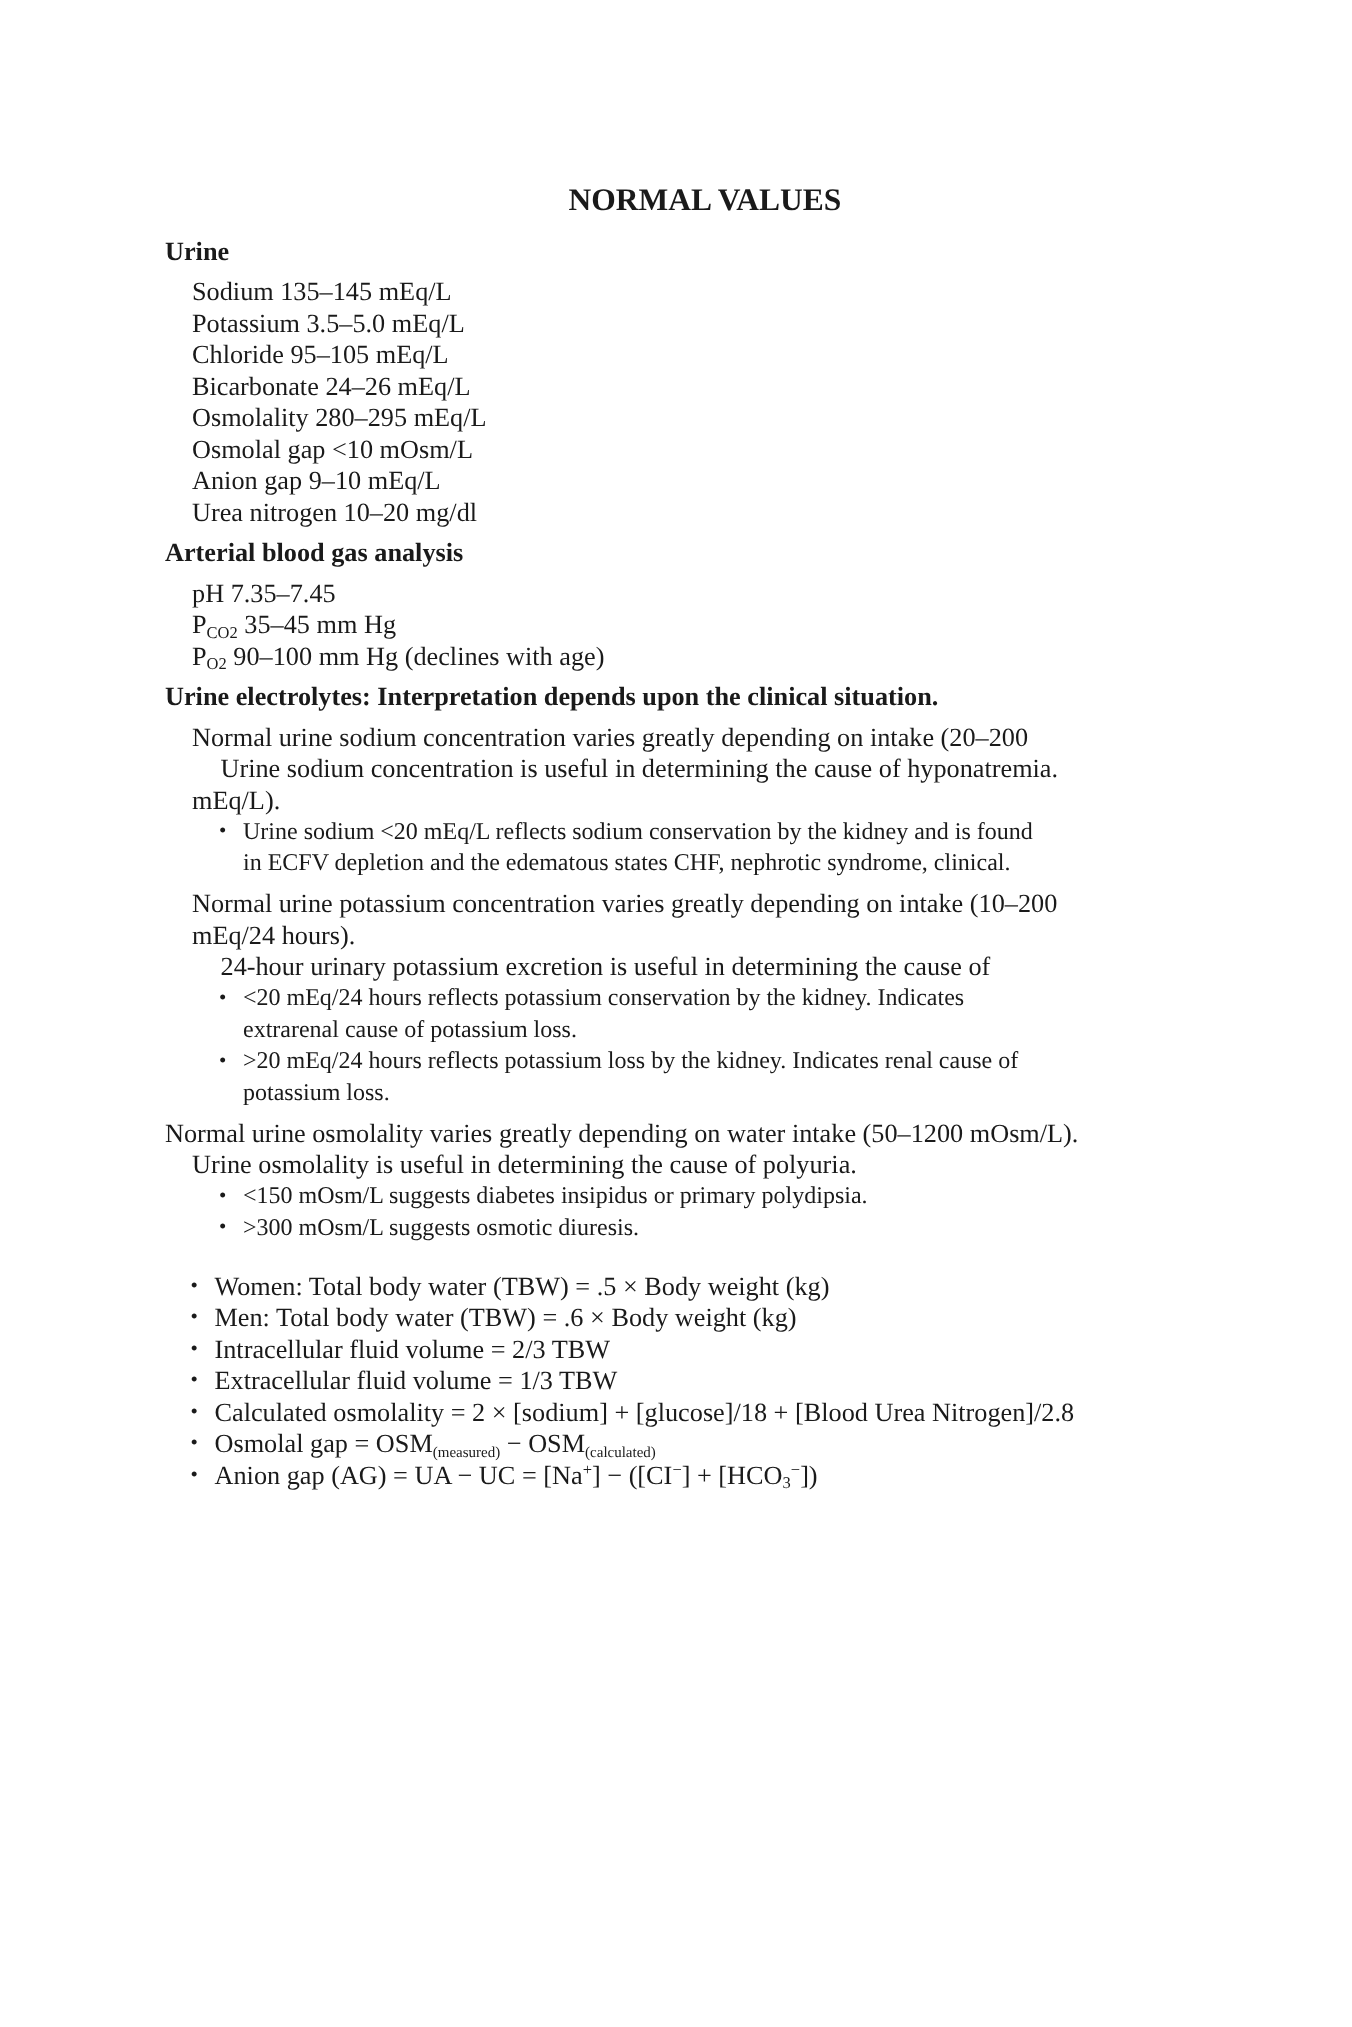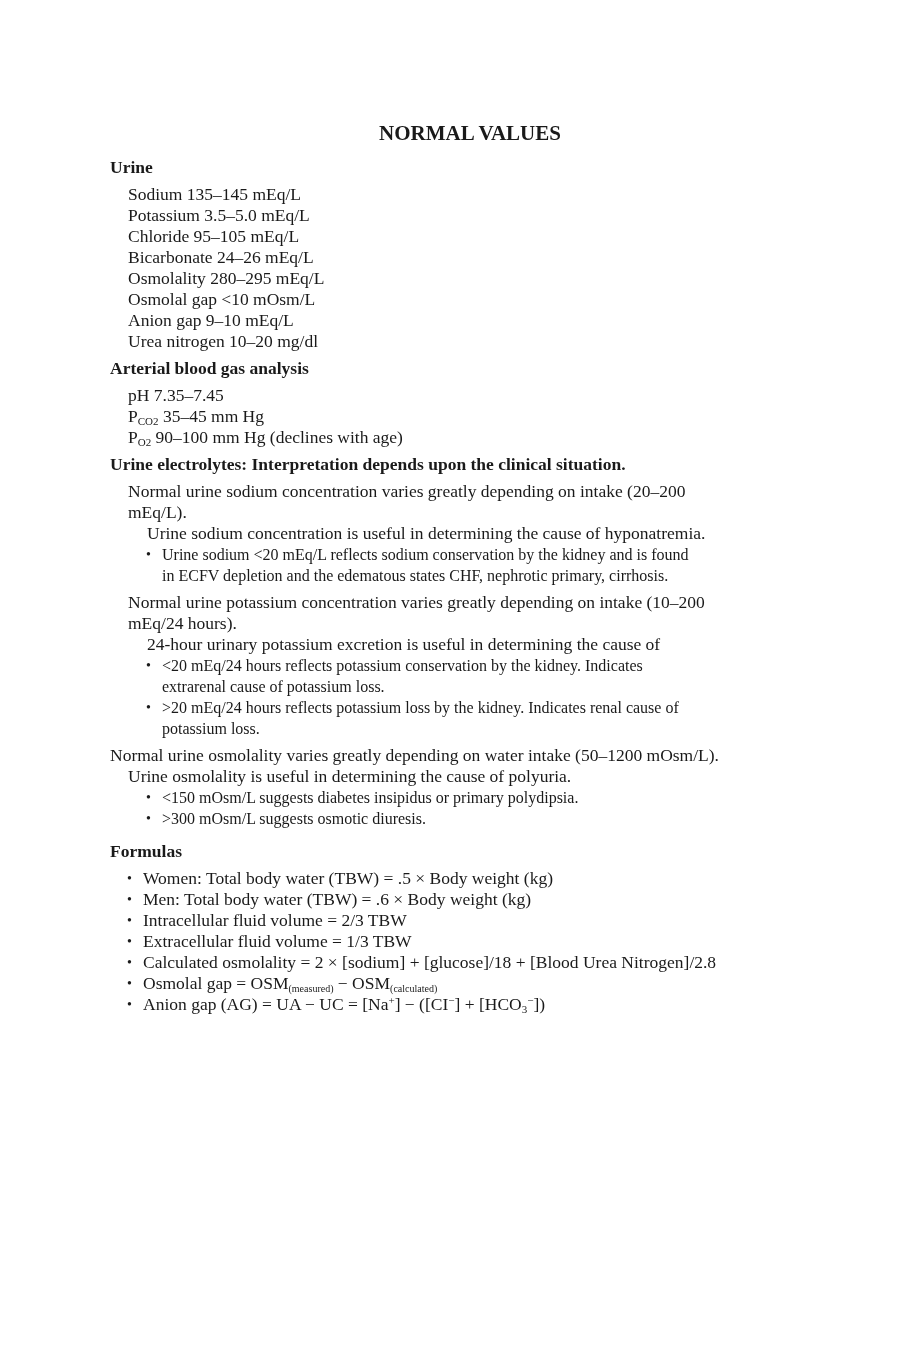--- a/index.html
+++ b/index.html
@@ -53,25 +53,25 @@
     <div class="line ind1">pH 7.35–7.45</div>
     <div class="line ind1"><span>P</span><sub>CO2</sub><span> 35–45 mm Hg</span></div>
     <div class="line ind1"><span>P</span><sub>O2</sub><span> 90–100 mm Hg (declines with age)</span></div>
   </div>
   <div class="gap-m"></div>
 
   <div>
     <div class="sec-head">Urine electrolytes: Interpretation depends upon the clinical situation.</div>
     <div class="gap-s"></div>
     <div class="line ind1">Normal urine sodium concentration varies greatly depending on intake (20–200</div>
+    <div class="line ind2">Urine sodium concentration is useful in determining the cause of hyponatremia.</div>
     <div class="line ind1">mEq/L).</div>
-    <div class="line ind2">Urine sodium concentration is useful in determining the cause of hyponatremia.</div>
     <div class="bullet">
       <div>Urine sodium &lt;20 mEq/L reflects sodium conservation by the kidney and is found</div>
-      <div>in ECFV depletion and the edematous states CHF, nephrotic primary, cirrhosis.</div>
+      <div>in ECFV depletion and the edematous states CHF, nephrotic syndrome, clinical.</div>
     </div>
     <div class="gap-s"></div>
     <div class="line ind1">Normal urine potassium concentration varies greatly depending on intake (10–200</div>
     <div class="line ind1">mEq/24 hours).</div>
     <div class="line ind2">24-hour urinary potassium excretion is useful in determining the cause of</div>
     <div class="bullet">
       <div>&lt;20 mEq/24 hours reflects potassium conservation by the kidney. Indicates</div>
       <div>extrarenal cause of potassium loss.</div>
     </div>
     <div class="bullet">
@@ -81,21 +81,20 @@
     <div class="gap-s"></div>
     <div class="line">Normal urine osmolality varies greatly depending on water intake (50–1200 mOsm/L).</div>
     <div class="line ind1">Urine osmolality is useful in determining the cause of polyuria.</div>
     <div class="bullet">&lt;150 mOsm/L suggests diabetes insipidus or primary polydipsia.</div>
     <div class="bullet">&gt;300 mOsm/L suggests osmotic diuresis.</div>
   </div>
   <div class="gap-m"></div>
   <div class="gap-s"></div>
 
   <div>
-    <div class="sec-head">Formulas</div>
     <div class="gap-s"></div>
     <div class="fbullet">Women: Total body water (TBW) = .5 × Body weight (kg)</div>
     <div class="fbullet">Men: Total body water (TBW) = .6 × Body weight (kg)</div>
     <div class="fbullet">Intracellular fluid volume = 2/3 TBW</div>
     <div class="fbullet">Extracellular fluid volume = 1/3 TBW</div>
     <div class="fbullet">Calculated osmolality = 2 × [sodium] + [glucose]/18 + [Blood Urea Nitrogen]/2.8</div>
     <div class="fbullet"><span>Osmolal gap = OSM</span><span class="sub-s">(measured)</span><span> − OSM</span><span class="sub-s">(calculated)</span></div>
     <div class="fbullet"><span>Anion gap (AG) = UA − UC = [Na</span><sup>+</sup><span>] − ([CI</span><sup>−</sup><span>] + [HCO</span><sub>3</sub><sup>−</sup><span>])</span></div>
   </div>
 </div>

